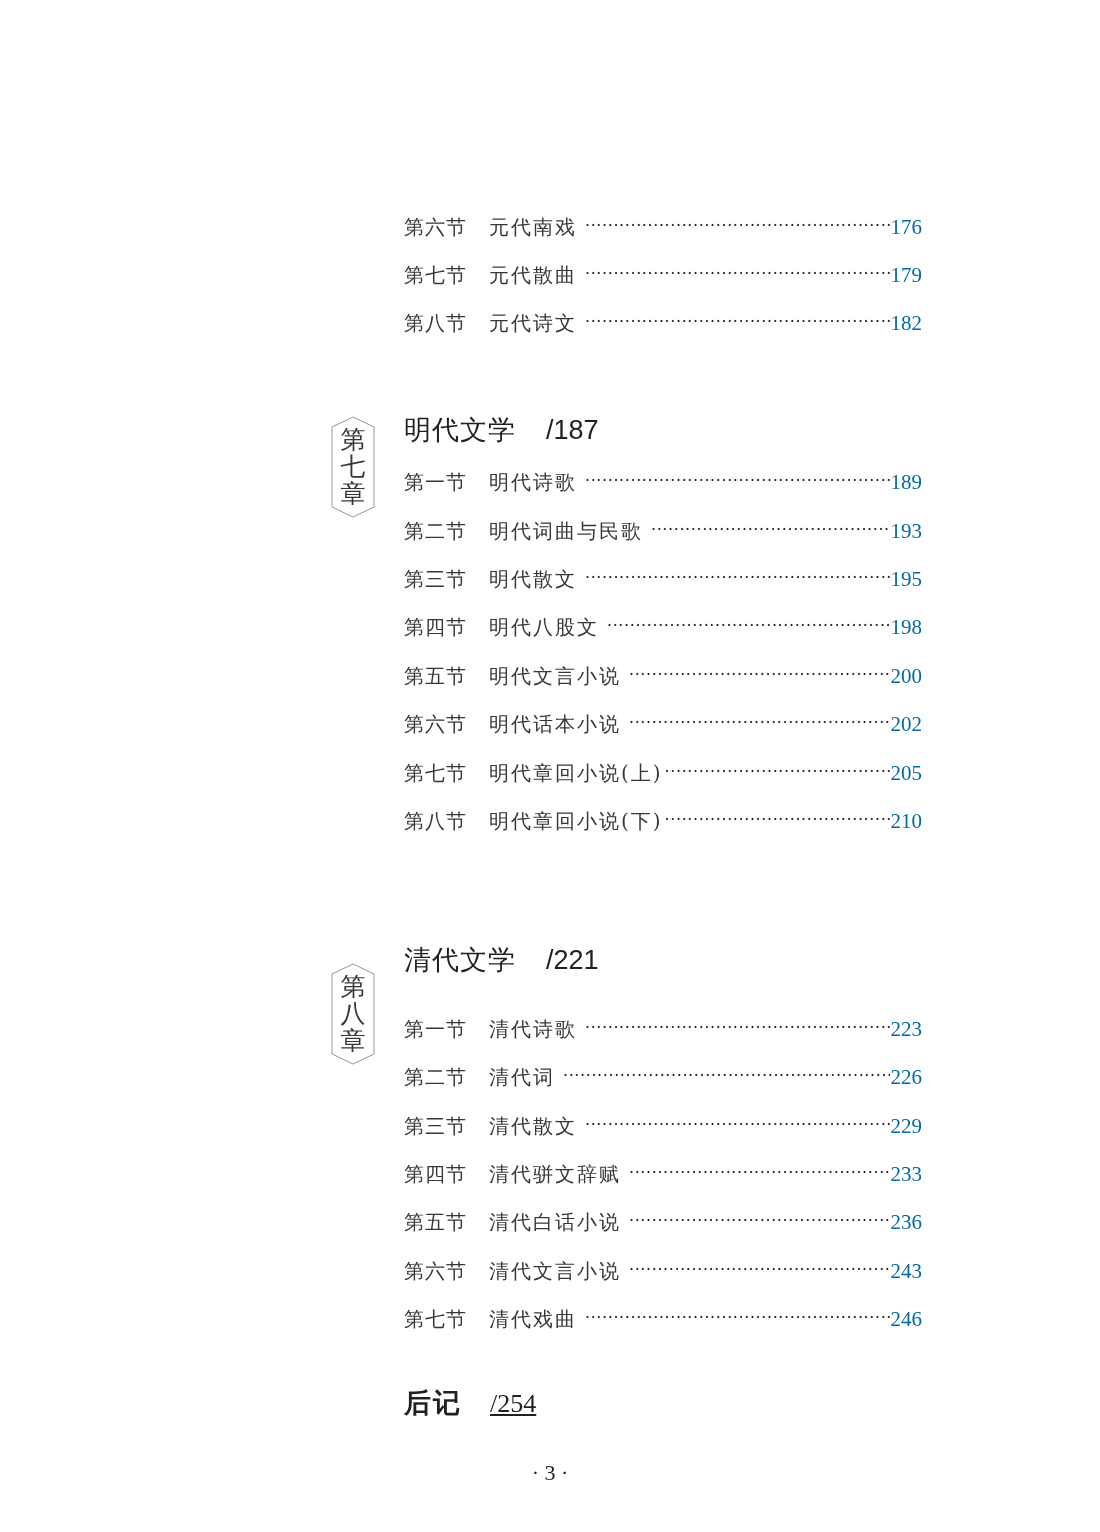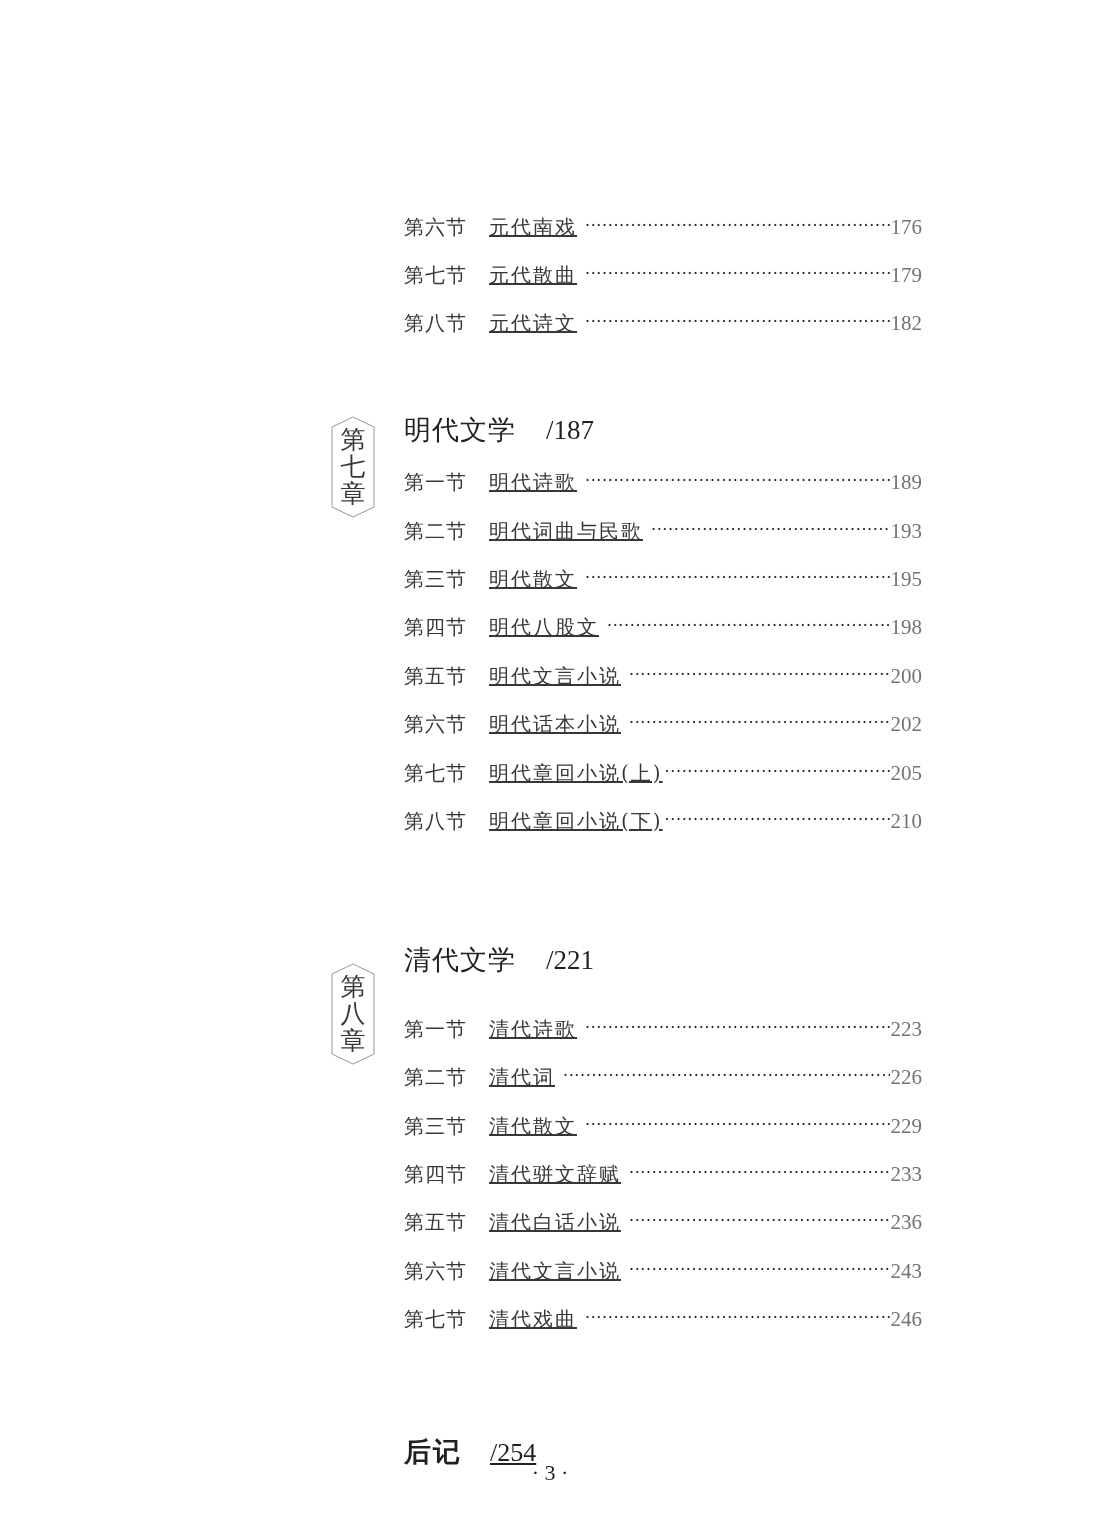--- a/index.html
+++ b/index.html
@@ -37,58 +37,57 @@
     .toc-line .sec-num {
       flex: 0 0 auto;
       letter-spacing: 1px;
     }
     .toc-line .sec-gap {
       flex: 0 0 22px;
     }
     .toc-line .sec-title {
       flex: 0 0 auto;
       letter-spacing: 2px;
-      text-decoration: underline;
     }
     .toc-line .leader {
       flex: 1 1 auto;
       overflow: hidden;
       margin: 0 1px 0 8px;
       color: #231f20;
       font-size: 16px;
       letter-spacing: 0.6px;
       position: relative;
       top: -3px;
     }
     .toc-line .leader::before {
       content: "··································································································································";
       white-space: nowrap;
     }
     .toc-line .page-num {
       flex: 0 0 auto;
       font-family: "Liberation Serif", "DejaVu Serif", serif;
       font-size: 21px;
-      color: #737373;
+      color: #0369a1;
     }
     .chapter-head {
       position: absolute;
       left: 404px;
       height: 44px;
       display: flex;
       align-items: baseline;
       white-space: nowrap;
     }
     .chapter-head .ch-title {
       font-size: 27px;
       font-weight: normal;
       letter-spacing: 1px;
       color: #231f20;
     }
     .chapter-head .ch-page {
-      font-family: Liberation Serif, serif;
+      font-family: Liberation Sans, sans-serif;
       font-size: 27px;
       margin-left: 30px;
       color: #231f20;
     }
     .chapter-badge {
       position: absolute;
       left: 331px;
       width: 44px;
       height: 102px;
     }
@@ -105,21 +104,21 @@
       font-size: 25px;
       line-height: 27px;
       color: #3a3637;
     }
     .chapter-badge .badge-text span {
       display: block;
     }
     .afterword {
       position: absolute;
       left: 404px;
-      top: 1414px;
+      top: 1365px;
       display: flex;
       align-items: baseline;
       white-space: nowrap;
     }
     .afterword .aw-title {
       font-size: 27px;
       font-weight: bold;
       letter-spacing: 2px;
       color: #231f20;
     }

